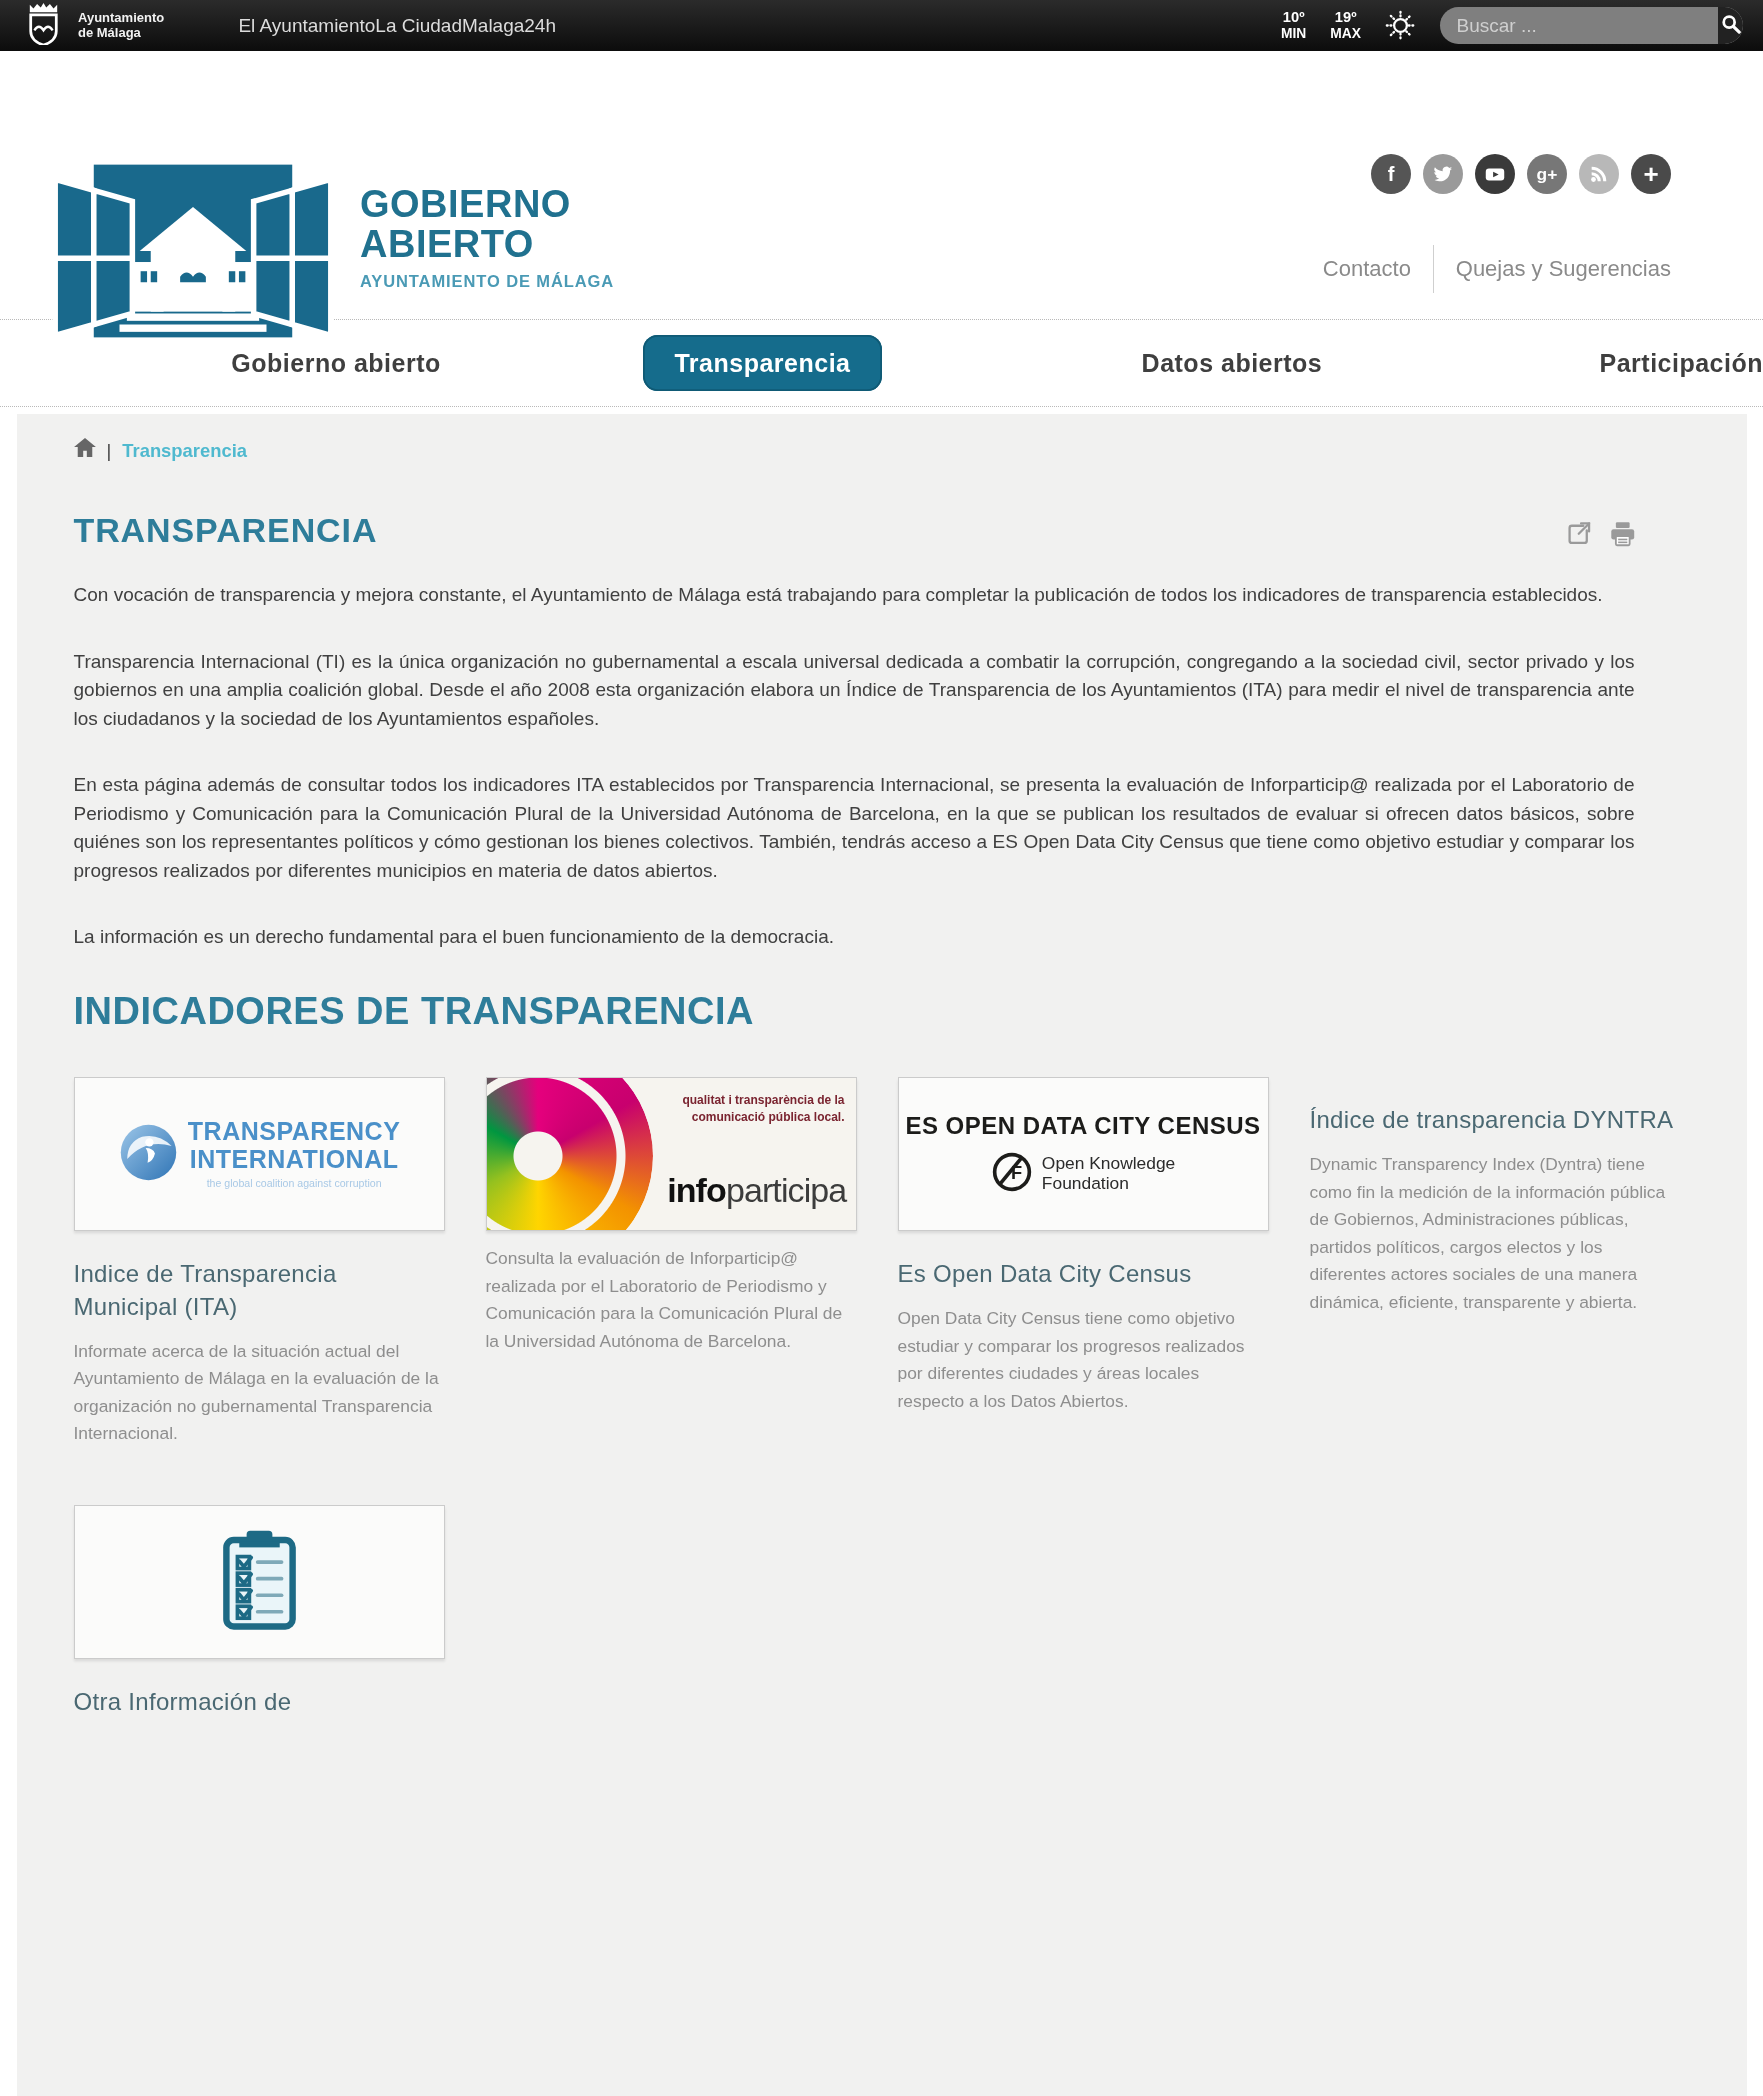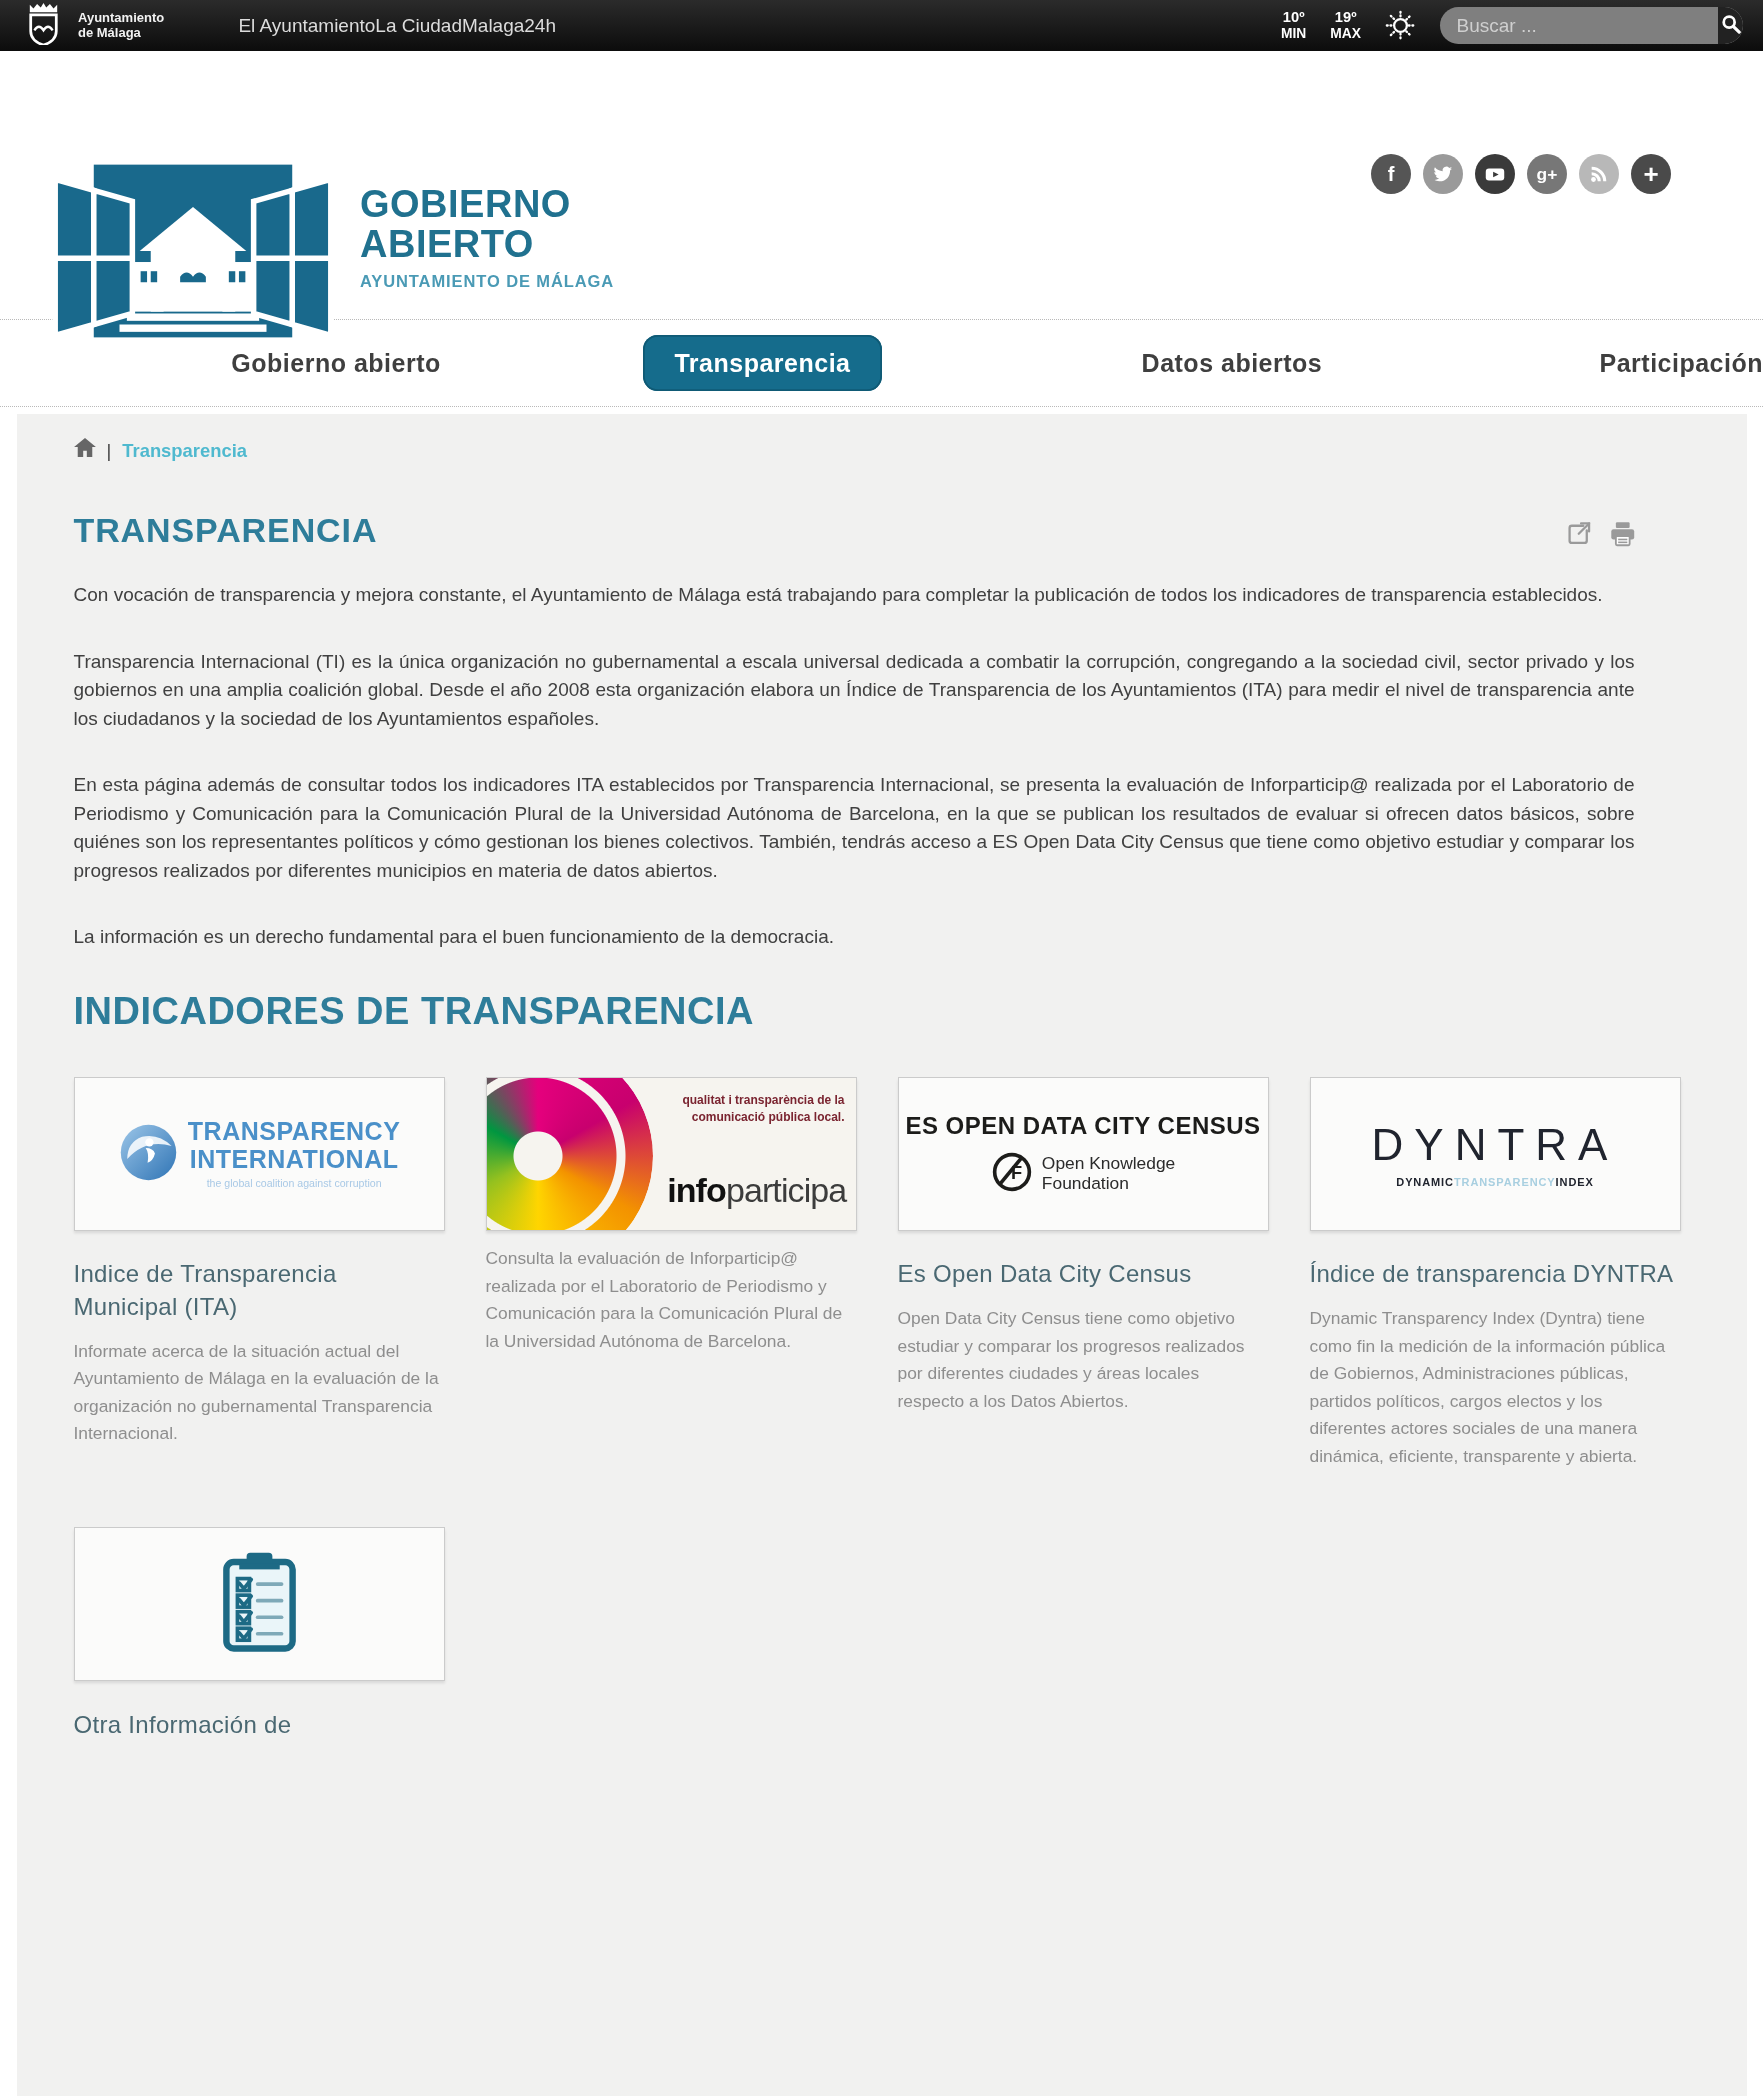--- a/index.html
+++ b/index.html
@@ -225,20 +225,25 @@
       <span class="soc" style="background:#777; font-size:17.4px">g+</span>
       <span class="soc" style="background:#b8b8b8">
         <svg width="22" height="22" viewBox="0 0 24 24" fill="#fff">
           <circle cx="6" cy="18" r="2.6"></circle>
           <path d="M4 10 a10 10 0 0 1 10 10 h-3.4 A6.6 6.6 0 0 0 4 13.4 Z"></path>
           <path d="M4 4 a16 16 0 0 1 16 16 h-3.4 A12.6 12.6 0 0 0 4 7.4 Z"></path>
         </svg>
       </span>
       <span class="soc" style="background:#4a4a4a; font-size:26px">+</span>
     </div>
+    <div class="header-links">
+      <a>Contacto</a>
+      <span class="hl-sep"></span>
+      <a>Quejas y Sugerencias</a>
+    </div>
   </div>
 </header>
 
 <nav class="mainnav">
   <div class="slot">
       <a class="nav-item">Gobierno abierto</a>
     </div>
   <div class="slot">
       <a class="nav-item active">Transparencia</a>
     </div>
@@ -351,26 +356,20 @@
               <div>Foundation</div>
             </div>
           </div>
         </div>
       </div>
       <div class="card-title">Es Open Data City Census</div>
       <div class="card-desc">Open Data City Census tiene como objetivo estudiar y comparar los progresos realizados por diferentes ciudades y áreas locales respecto a los Datos Abiertos.</div>
     </div>
 
     <div class="card">
-      <div class="card-img">
-        <div class="dyn-wrap">
-          <div class="dyn-title">DYNTRA</div>
-          <div class="dyn-sub"><span class="d">DYNAMIC</span><span class="t">TRANSPARENCY</span><span class="d">INDEX</span></div>
-        </div>
-      </div>
       <div class="card-title">Índice de transparencia DYNTRA</div>
       <div class="card-desc">Dynamic Transparency Index (Dyntra) tiene como fin la medición de la información pública de Gobiernos, Administraciones públicas, partidos políticos, cargos electos y los diferentes actores sociales de una manera dinámica, eficiente, transparente y abierta.</div>
     </div>
   </div>
 
   <div class="card extra-card">
     <div class="card-img">
       <span>
         <svg width="81" height="103" viewBox="0 0 88 112">
           <rect x="8" y="12" width="72" height="94" rx="8" fill="#eaf5f9" stroke="#1d6a85" stroke-width="7"></rect>

